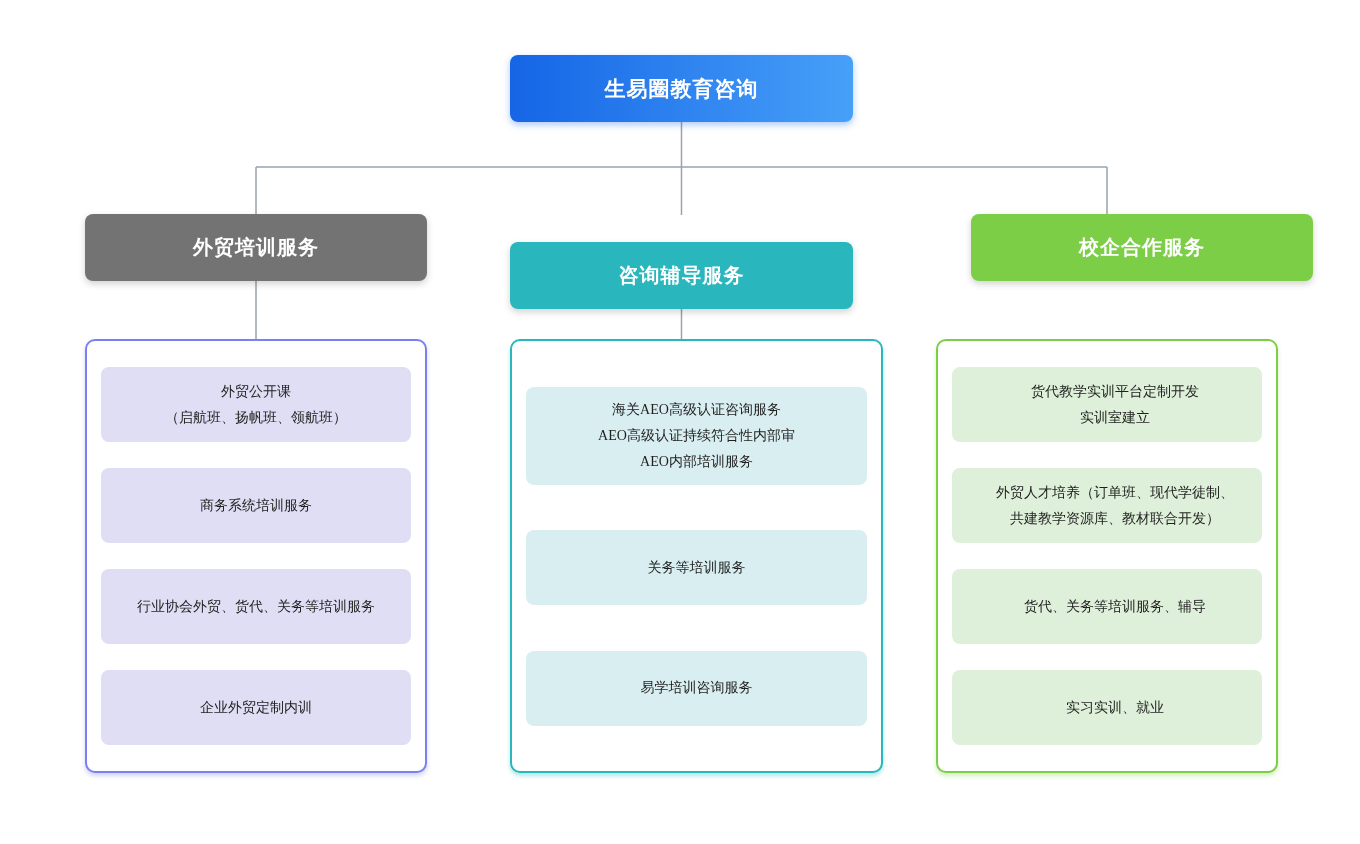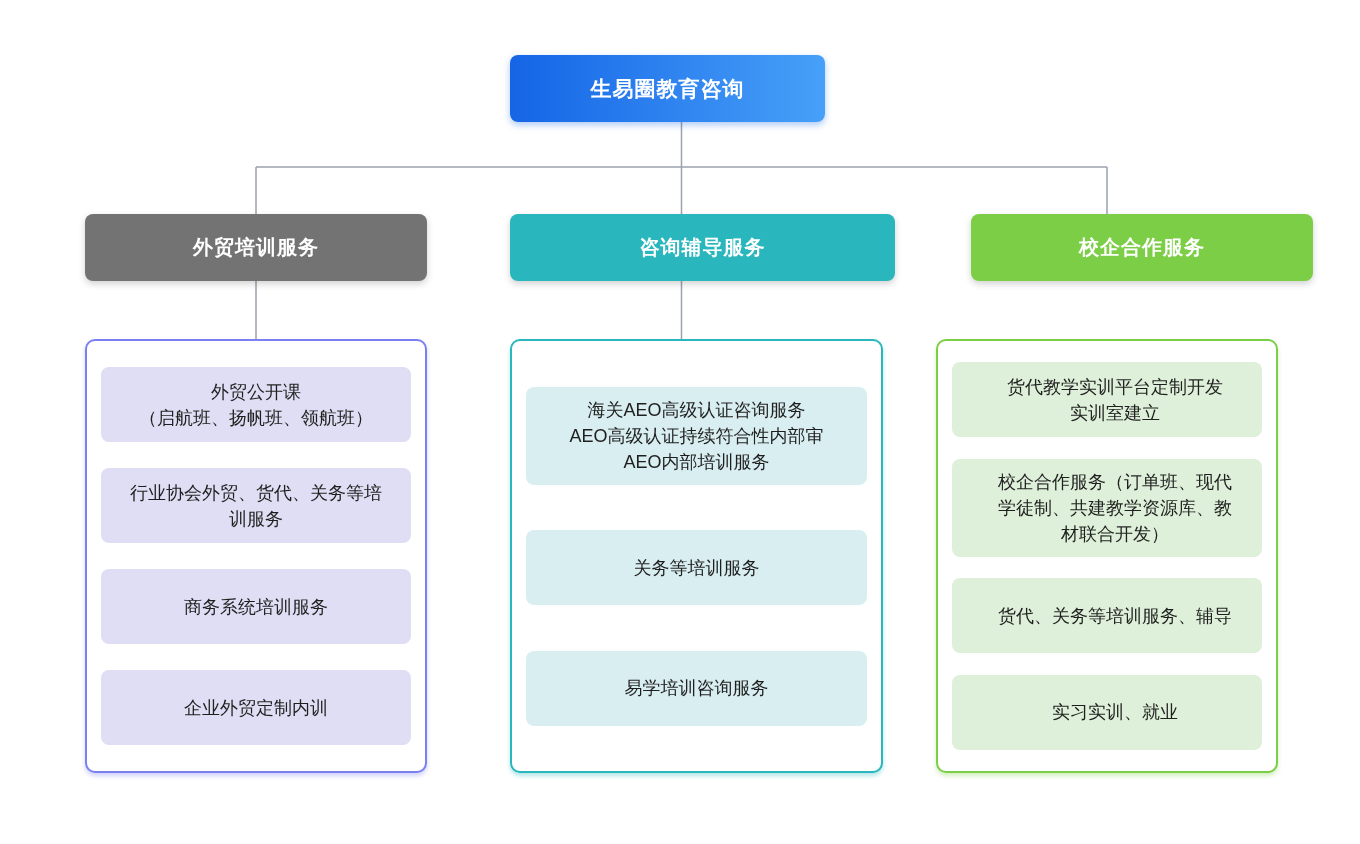--- a/index.html
+++ b/index.html
@@ -21,21 +21,21 @@
     position: absolute;
     display: flex;
     align-items: center;
     justify-content: center;
     box-sizing: border-box;
     border-radius: 8px;
     z-index: 1;
   }
   .root-node {
     left: 510px; top: 55px;
-    width: 315px; height: 67px;
+    width: 343px; height: 67px;
     background: linear-gradient(90deg, #1565e6 0%, #47a0f8 100%);
     box-shadow: 0 3px 7px rgba(21, 101, 230, 0.35);
   }
   .root-node .node-label {
     color: #ffffff;
     font-size: 21px;
     font-weight: bold;
     letter-spacing: 1px;
   }
   .branch-header {
@@ -43,21 +43,21 @@
     height: 67px;
     box-shadow: 0 3px 7px rgba(0, 0, 0, 0.18);
   }
   .branch-header .node-label {
     color: #ffffff;
     font-size: 20px;
     font-weight: bold;
     letter-spacing: 1px;
   }
   .bh-1 { left: 85px;  width: 342px; background: #737373; }
-  .bh-2 { left: 510px; width: 385px; background: #29b6bc; }
+  .bh-2 { left: 510px; width: 343px; background: #29b6bc; margin-top: 28px; }
   .bh-3 { left: 936px; width: 342px; background: #7dce47; margin-left: 35px; }
 
   .group {
     position: absolute;
     top: 339px;
     height: 434px;
     box-sizing: border-box;
     background: #ffffff;
     border-radius: 10px;
     display: flex;
@@ -75,24 +75,25 @@
     box-sizing: border-box;
     min-height: 75px;
     border-radius: 8px;
     display: flex;
     align-items: center;
     justify-content: center;
     padding: 10px 24px;
     text-align: center;
   }
   .item .item-text {
-    font-size: 18px;
+    font-size: 14px;
     line-height: 26px;
     color: #1f1f1f;
     white-space: pre-line;
+    font-family: Liberation Serif, serif;
   }
   .g-1 .item { background: #e0def4; }
   .g-2 .item { background: #d9eef1; }
   .g-3 .item { background: #def0d9; padding-left: 40px; }
 </style>
 </head>
 <body>
 
 <div class="canvas">
 
@@ -121,24 +122,24 @@
   <div class="node branch-header bh-3">
     <span class="node-label">校企合作服务</span>
   </div>
 
   <div class="group g-1">
     <div class="item">
       <span class="item-text">外贸公开课
 （启航班、扬帆班、领航班）</span>
     </div>
     <div class="item">
-      <span class="item-text">行业协会外贸、货代、关务等培训服务</span>
+      <span class="item-text">商务系统培训服务</span>
     </div>
     <div class="item">
-      <span class="item-text">商务系统培训服务</span>
+      <span class="item-text">行业协会外贸、货代、关务等培训服务</span>
     </div>
     <div class="item">
       <span class="item-text">企业外贸定制内训</span>
     </div>
   </div>
 
   <div class="group g-2">
     <div class="item">
       <span class="item-text">海关AEO高级认证咨询服务
 AEO高级认证持续符合性内部审
@@ -151,21 +152,21 @@
       <span class="item-text">易学培训咨询服务</span>
     </div>
   </div>
 
   <div class="group g-3">
     <div class="item">
       <span class="item-text">货代教学实训平台定制开发
 实训室建立</span>
     </div>
     <div class="item">
-      <span class="item-text">校企合作服务（订单班、现代学徒制、共建教学资源库、教材联合开发）</span>
+      <span class="item-text">外贸人才培养（订单班、现代学徒制、共建教学资源库、教材联合开发）</span>
     </div>
     <div class="item">
       <span class="item-text">货代、关务等培训服务、辅导</span>
     </div>
     <div class="item">
       <span class="item-text">实习实训、就业</span>
     </div>
   </div>
 
 </div>

